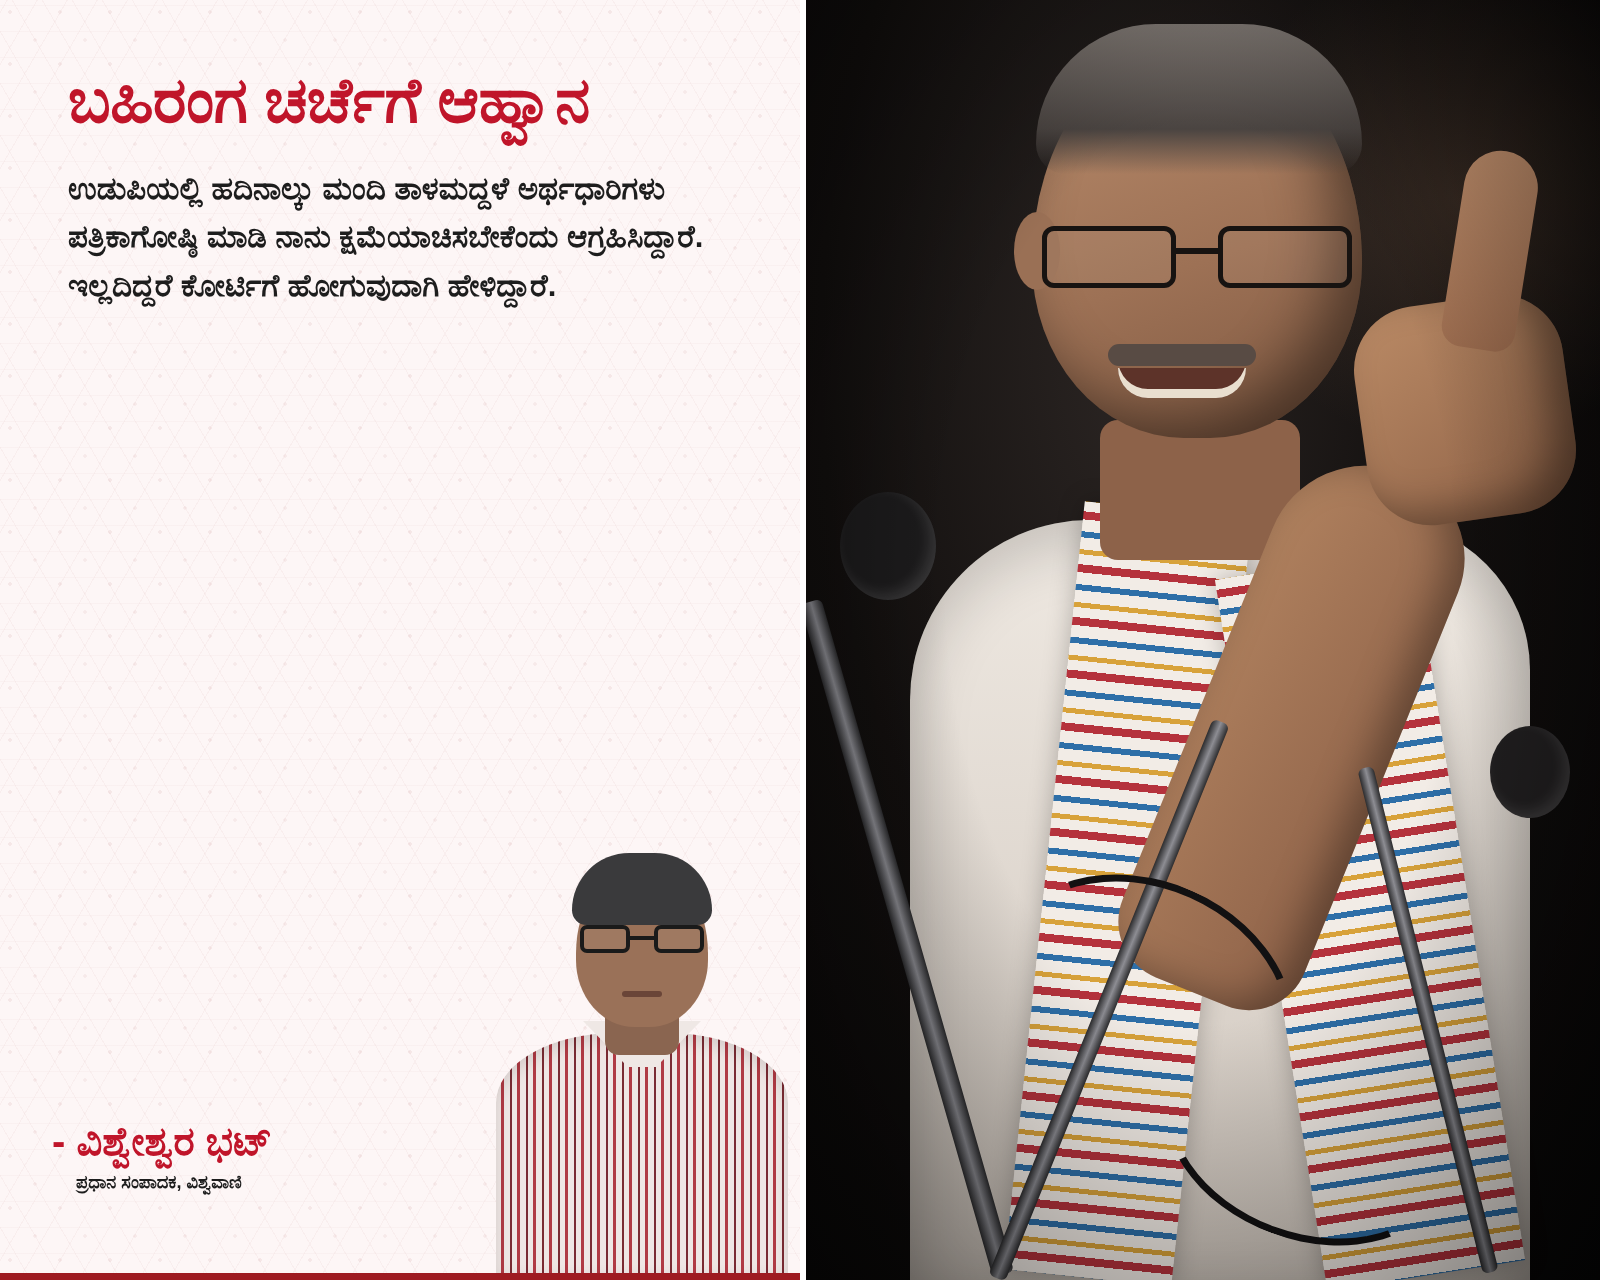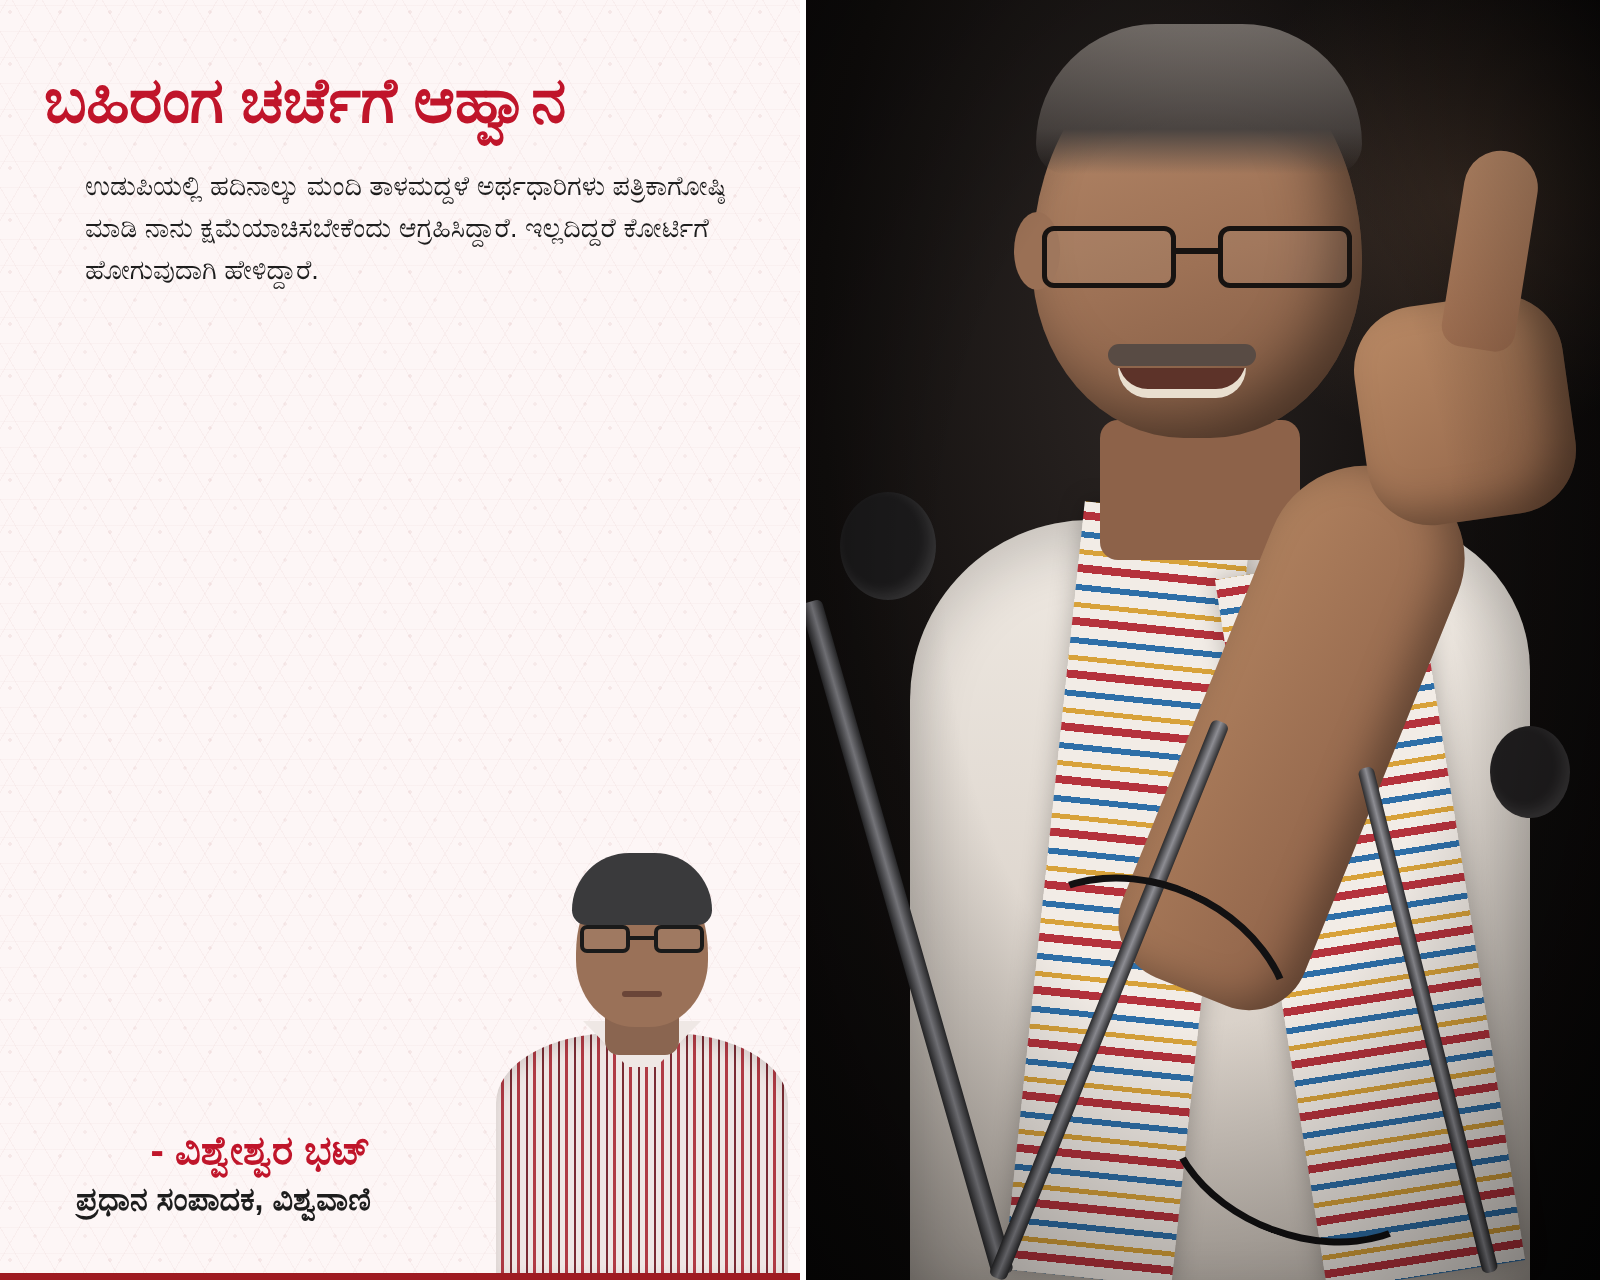--- a/index.html
+++ b/index.html
@@ -24,68 +24,66 @@
     height: 1280px;
     background-color: #fdf6f6;
     background-image:
       radial-gradient(circle at 10px 12px, rgba(210,160,160,0.18) 1.5px, transparent 2px),
       radial-gradient(circle at 35px 40px, rgba(210,160,160,0.14) 1.5px, transparent 2px),
       repeating-linear-gradient(60deg, rgba(214,168,168,0.10) 0 1px, transparent 1px 26px),
       repeating-linear-gradient(-60deg, rgba(214,168,168,0.10) 0 1px, transparent 1px 26px),
       repeating-linear-gradient(0deg, rgba(214,168,168,0.07) 0 1px, transparent 1px 26px);
     background-size: 50px 52px, 50px 52px, auto, auto, auto;
     overflow: hidden;
-    padding: 62px 34px 0 44px;
+    padding: 62px 34px 0 68px;
   }
   .left-panel::after{
     content:"";
     position:absolute; left:0; right:0; bottom:0;
     height:7px;
     background:#9e1b21;
   }
 
   .headline {
     color: #c0152a;
     font-weight: 700;
     font-size: 63px;
     line-height: 1.22;
     letter-spacing: -0.5px;
     margin-bottom: 26px;
     max-width: 640px;
   }
 
   .para {
-    font-size: 27px;
+    font-size: 31px;
     line-height: 1.56;
-    font-weight: 400;
+    font-weight: 700;
     margin-bottom: 26px;
     max-width: 700px;
-    margin-left: 41px;
   }
   .para.dark { color: #1d1d1d; }
   .para.red  { color: #c0152a; }
   .para.dark2 { color: #1d1d1d; }
 
   .sign-block {
     position: absolute;
     left: 52px;
-    bottom: 62px;
+    bottom: 87px;
     z-index: 3;
-    text-align: right;
   }
   .sign-name {
     color: #c0152a;
     font-size: 40px;
     font-weight: 700;
     line-height: 1.15;
     margin-bottom: 8px;
   }
   .sign-role {
     color: #1d1d1d;
-    font-size: 32px;
+    font-size: 18px;
     font-weight: 700;
     padding-left: 24px;
   }
 
   
   .portrait {
     position: absolute;
     right: 12px;
     bottom: 7px;
     width: 292px;

